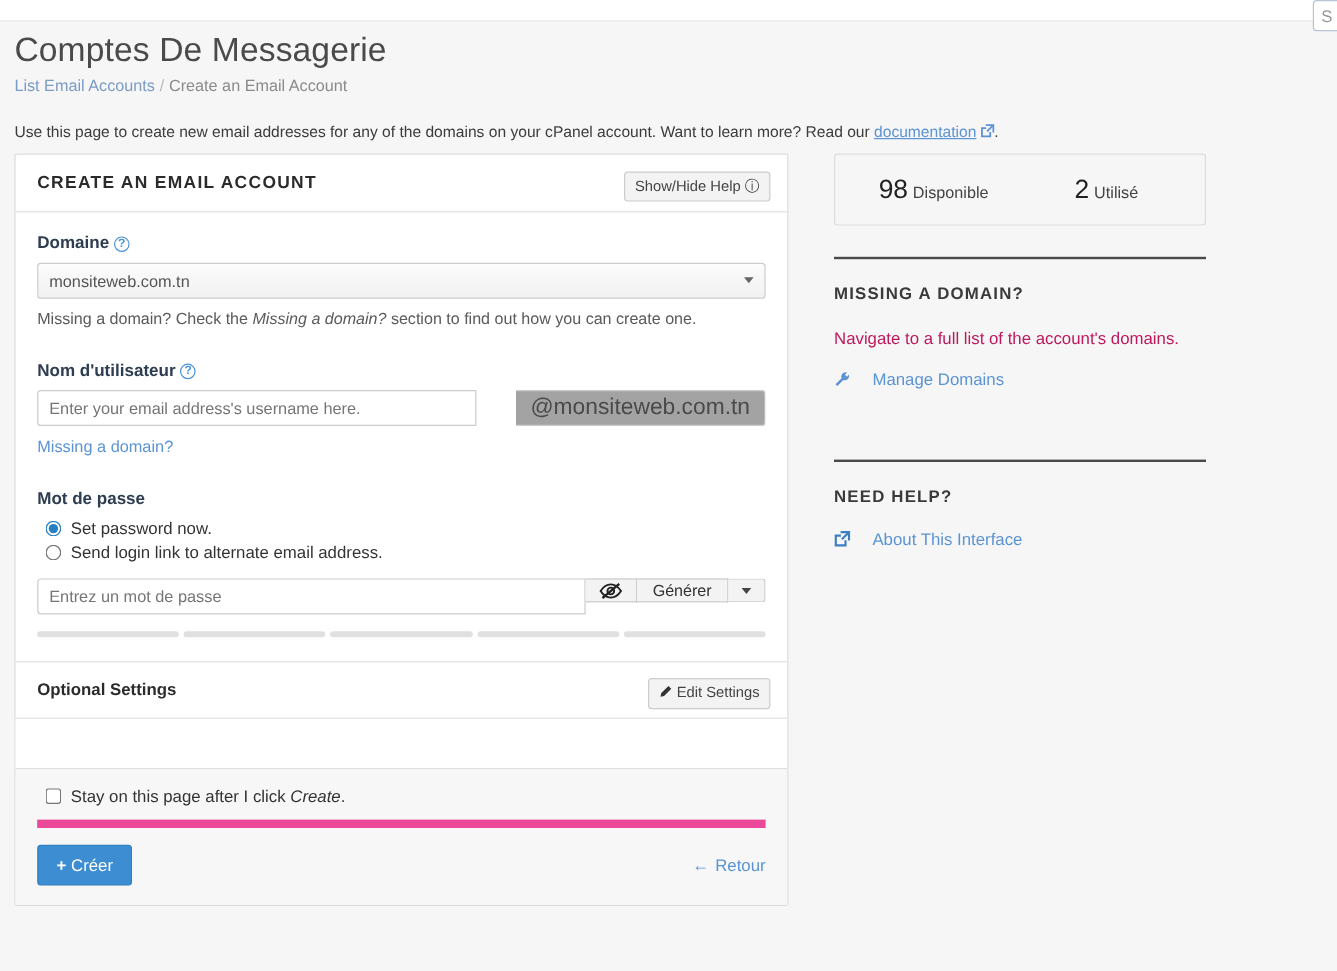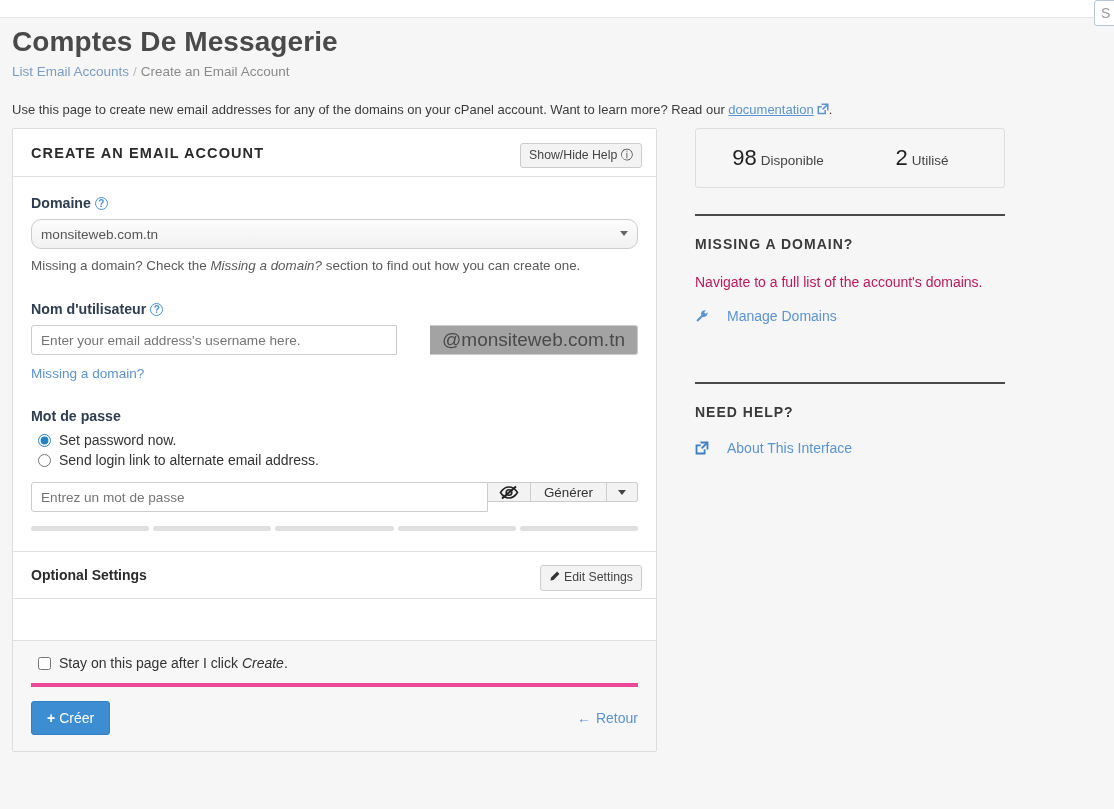--- a/index.html
+++ b/index.html
@@ -28,21 +28,21 @@
     overflow: hidden;
     white-space: nowrap;
   }
   .page {
     position: absolute; top: 18px; left: 0;
     width: 1114px;
     padding: 0 12px;
   }
   h1.page-title {
     font-size: 28px;
-    font-weight: 700;
+    font-weight: 400;
     color: #4a4a4a;
     margin: 8px 0 6px 0;
     letter-spacing: .1px;
   }
   .breadcrumb {
     font-size: 13.5px;
     margin-bottom: 22px;
     color: #8a8a8a;
   }
   .breadcrumb a { color: #7b9cc4; text-decoration: none; }
@@ -120,21 +120,20 @@
     color: #555;
     border: 1px solid #ccc;
     border-radius: 3px;
     padding: 4px 9px;
     background: #fff;
   }
   select.domain-select {
     appearance: none; -webkit-appearance: none;
     background-image: linear-gradient(#fcfcfc, #f1f1f1);
     background-repeat: no-repeat;
-    border-radius: 10px;
   }
   .select-wrap { position: relative; }
   .select-caret {
     position: absolute; right: 10px; top: 12px;
     width: 0; height: 0;
     border-left: 4px solid transparent;
     border-right: 4px solid transparent;
     border-top: 5px solid #666;
     pointer-events: none;
   }
@@ -219,21 +218,21 @@
   }
   .card-footer {
     border-top: 1px solid #e0e0e0;
     background: #f7f7f7;
     padding: 14px 18px 16px 18px;
   }
   .chk-row {
     display: flex; align-items: center;
     font-size: 14px; color: #333;
     padding-bottom: 12px;
-    border-bottom: 4px solid #ec4899;
+    border-bottom: 7px solid #ec4899;
   }
   .chk-row input[type=checkbox] { margin: 0 8px 0 7px; }
   .chk-row i { font-style: italic; }
   .footer-actions {
     display: flex; align-items: center; justify-content: space-between;
     margin-top: 14px;
   }
   .btn-primary {
     background: #3d8dd3;
     border: 1px solid #3280c4;

